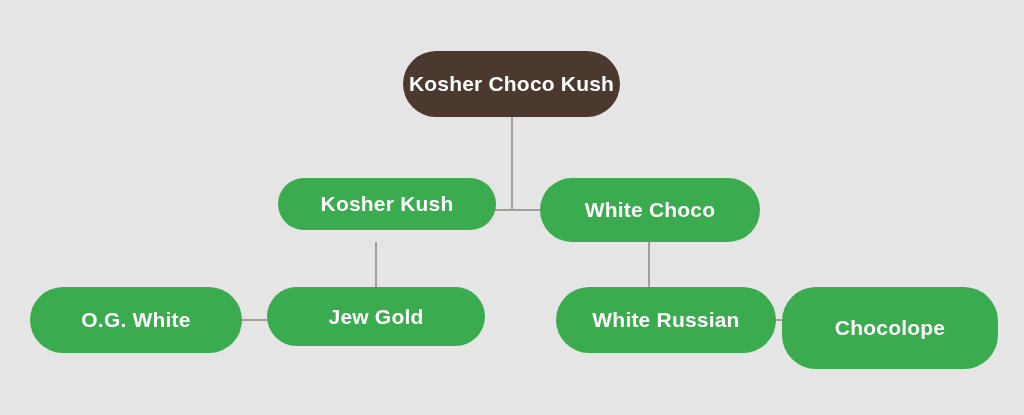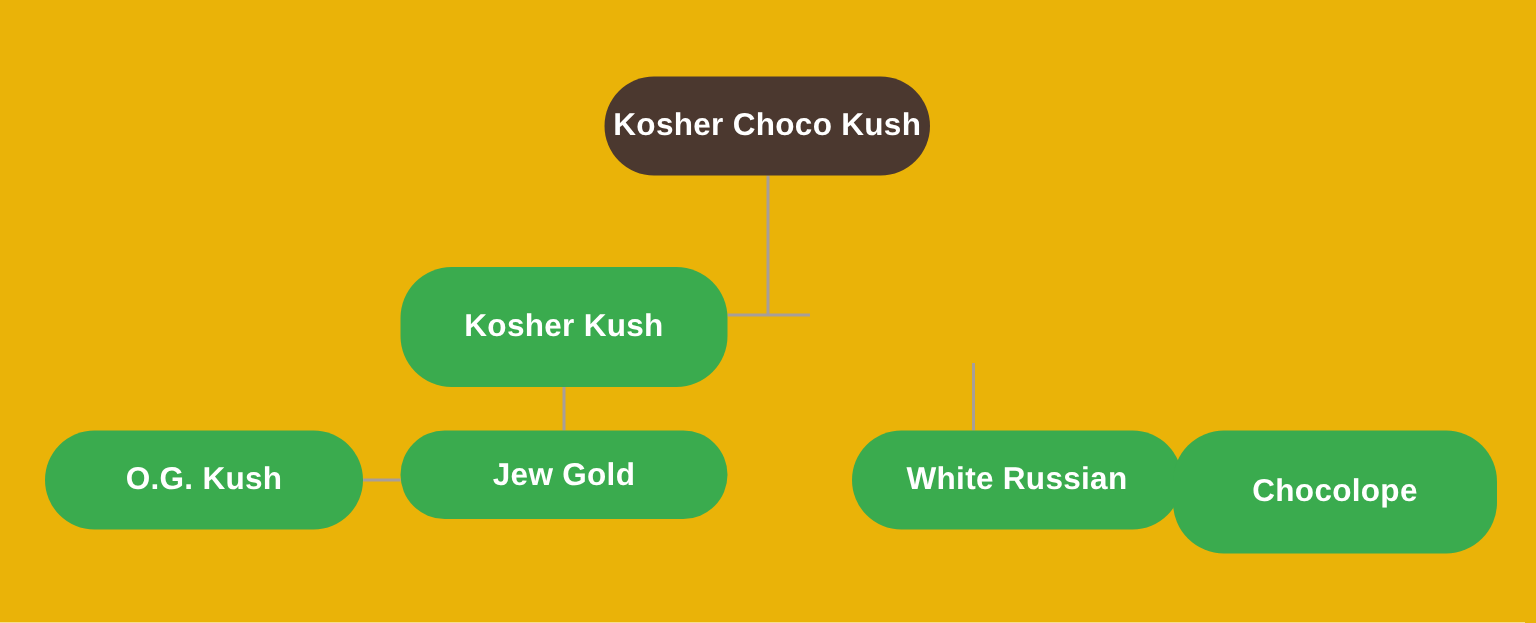--- a/index.html
+++ b/index.html
@@ -4,21 +4,21 @@
 <style>
   html, body {
     margin: 0;
     padding: 0;
     background: #ffffff;
   }
   .canvas {
     position: relative;
     width: 1024px;
     height: 415px;
-    background: #eab308;
+    background: #e5e5e5;
     overflow: hidden;
     font-family: "Liberation Sans", "DejaVu Sans", sans-serif;
   }
   .node {
     position: absolute;
     display: flex;
     align-items: center;
     justify-content: center;
     border-radius: 34px;
     color: #ffffff;
@@ -34,25 +34,25 @@
   .node-green { background: #3AAB4E; }
 
   .connector {
     position: absolute;
     background: #A79E9A;
     z-index: 1;
   }
 
   
   .n-kosher-choco-kush { left: 403px; top: 51px;  width: 217px; height: 66px; }
-  .n-kosher-kush       { left: 267px; top: 178px; width: 218px; height: 80px; align-items: center; }
+  .n-kosher-kush       { left: 278px; top: 178px; width: 218px; height: 52px; align-items: center; }
   .n-white-choco       { left: 540px; top: 178px; width: 220px; height: 64px; }
   .n-og-kush           { left: 30px;  top: 287px; width: 212px; height: 66px; }
   .n-jew-gold          { left: 267px; top: 287px; width: 218px; height: 59px; }
-  .n-white-russian     { left: 568px; top: 287px; width: 220px; height: 66px; }
+  .n-white-russian     { left: 556px; top: 287px; width: 220px; height: 66px; }
   .n-chocolope         { left: 782px; top: 287px; width: 216px; height: 82px; }
 
   
   .c-root-stem         { left: 511px; top: 117px; width: 2px;  height: 93px; }
   .c-mid-horizontal    { left: 485px; top: 209px; width: 55px; height: 2px; }
   .c-kosherkush-down   { left: 375px; top: 242px; width: 2px;  height: 45px; }
   .c-whitechoco-down   { left: 648px; top: 242px; width: 2px;  height: 45px; }
   .c-ogkush-jewgold    { left: 242px; top: 319px; width: 25px; height: 2px; }
   .c-russian-chocolope { left: 760px; top: 319px; width: 22px; height: 2px; }
 </style>
@@ -69,23 +69,26 @@
   <div class="connector c-russian-chocolope"></div>
 
   <div class="node node-root n-kosher-choco-kush">
     <span>Kosher Choco Kush</span>
   </div>
 
   <div class="node node-green n-kosher-kush">
     <span>Kosher Kush</span>
   </div>
 
+  <div class="node node-green n-white-choco">
+    <span>White Choco</span>
+  </div>
 
   <div class="node node-green n-og-kush">
-    <span>O.G. Kush</span>
+    <span>O.G. White</span>
   </div>
 
   <div class="node node-green n-jew-gold">
     <span>Jew Gold</span>
   </div>
 
   <div class="node node-green n-white-russian">
     <span>White Russian</span>
   </div>
 

